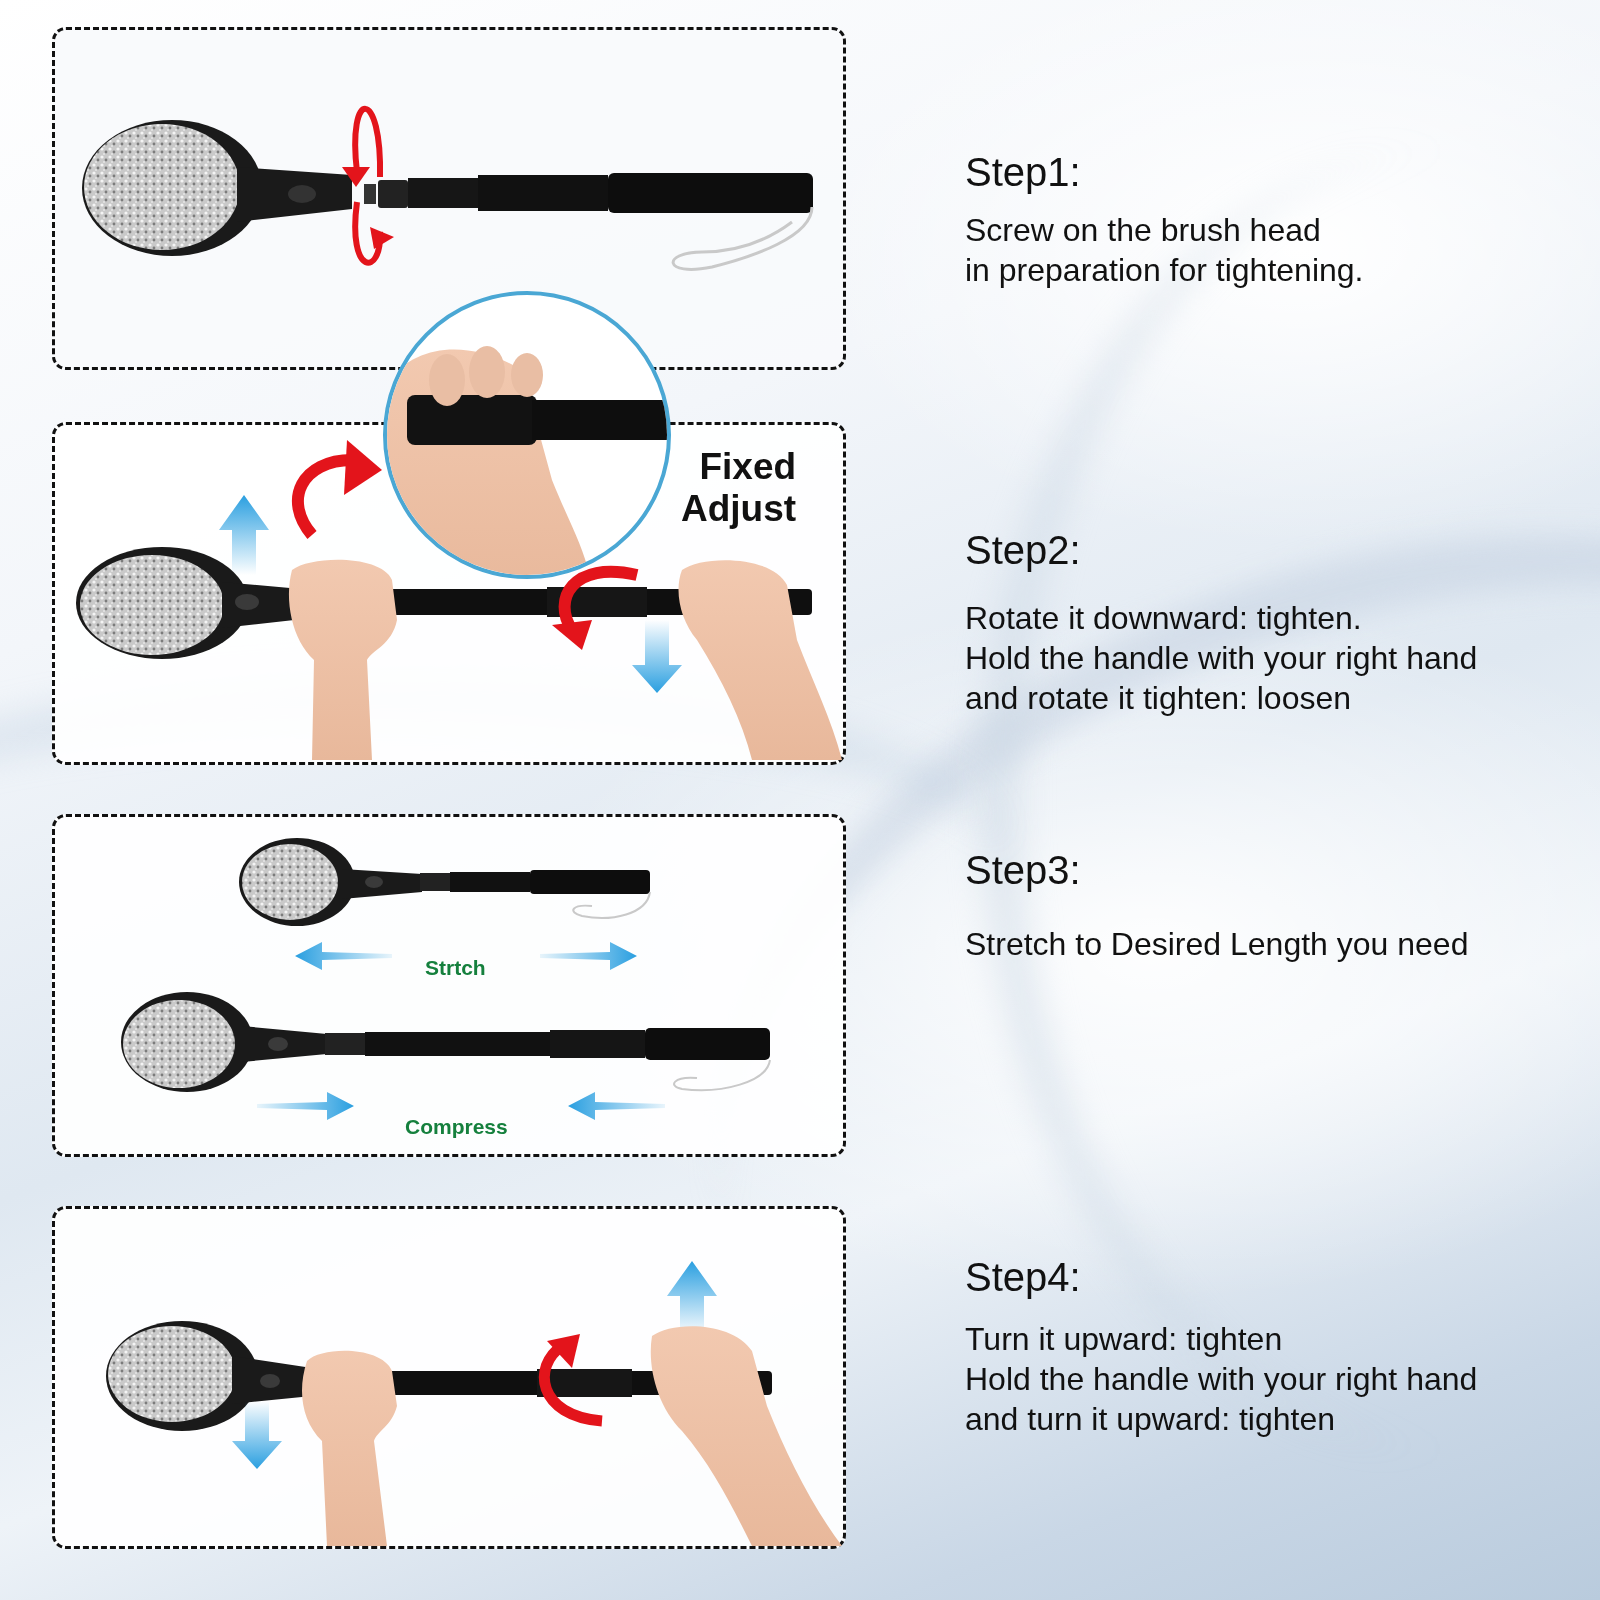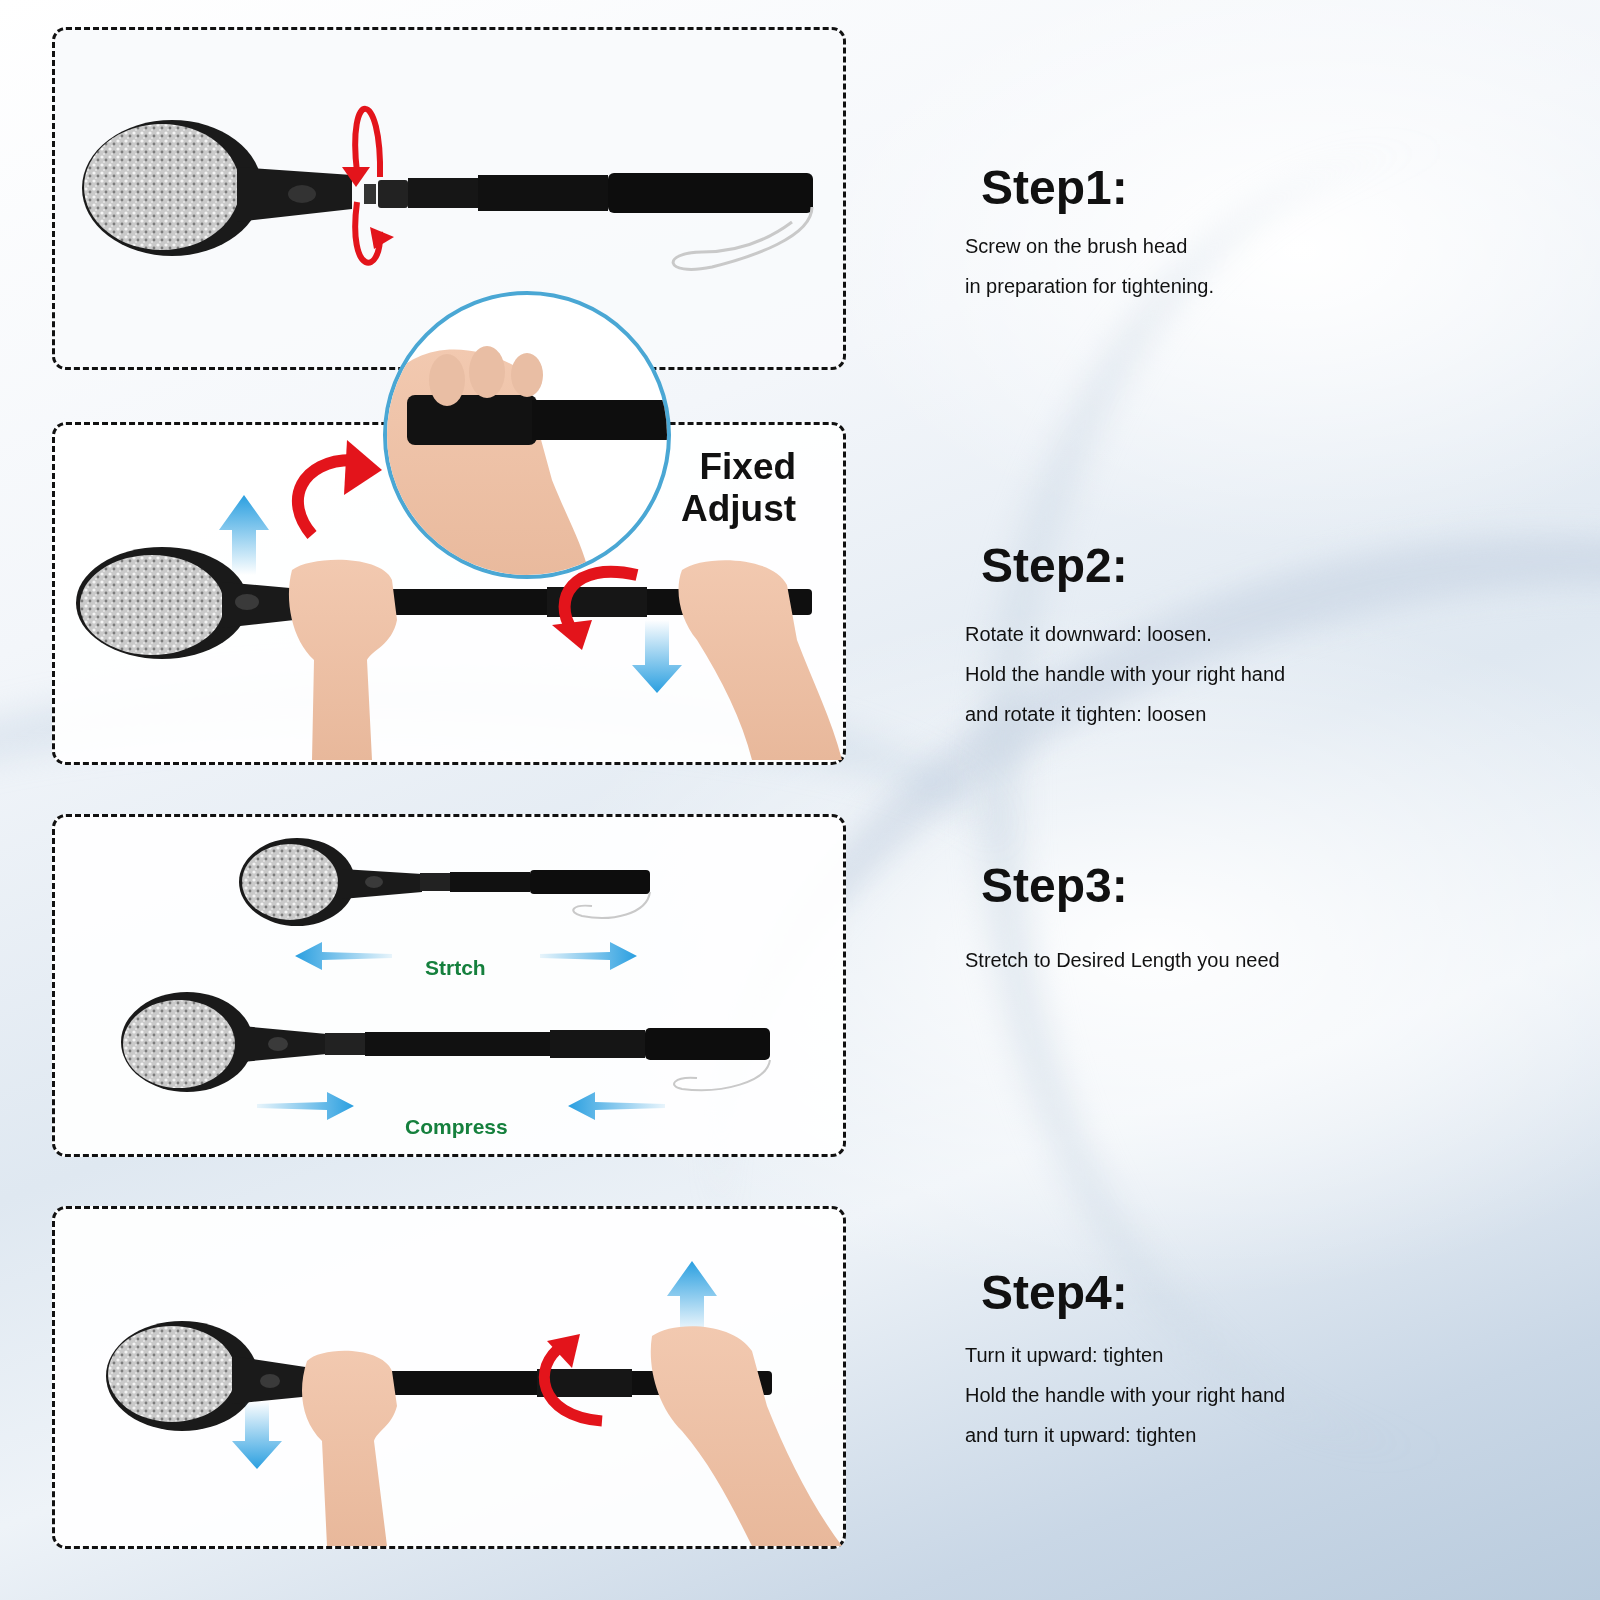--- a/index.html
+++ b/index.html
@@ -28,22 +28,22 @@
     background: rgba(255,255,255,0.92);
   }
   .p1 { top: 27px; background: rgba(248,250,252,0.9); }
   .p2 { top: 422px; }
   .p3 { top: 814px; }
   .p4 { top: 1206px; }
 
   .step {
     position: absolute; left: 965px; width: 620px;
   }
-  .step-title { font-weight: bold; font-size: 48px; line-height: 44px; margin: 16px; }
-  .step-text { font-size: 20px; line-height: 40px; margin-top: 16px; }
+  .step-title { font-weight: normal; font-size: 40px; line-height: 44px; margin: 0; }
+  .step-text { font-size: 32px; line-height: 40px; margin-top: 16px; }
   .step-text div { white-space: nowrap; }
 
   svg { position: absolute; overflow: visible; }
   .label {
     position: absolute; font-weight: bold; font-size: 21px; color: #15803d;
   }
   .fixed-label {
     position: absolute; left: 681px; top: 446px;
     font-weight: bold; font-size: 37px; line-height: 42px; color: #111; text-align: right;
   }
@@ -162,21 +162,21 @@
   </g>
 </svg>
 <div class="fixed-label">
   <div>Fixed</div>
   <div>Adjust</div>
 </div>
 
 <div class="step" style="top:528px">
   <h2 class="step-title">Step2:</h2>
   <div class="step-text" style="margin-top:26px">
-    <div>Rotate it downward: loosen.</div>
+    <div>Rotate it downward: tighten.</div>
     <div>Hold the handle with your right hand</div>
     <div>and rotate it tighten: loosen</div>
   </div>
 </div>
 
 <div class="panel p3"></div>
 <svg style="left:52px;top:814px" width="790" height="340">
   <g>
     <ellipse cx="245" cy="68" rx="58" ry="44" fill="#1a1a1a"></ellipse>
     <ellipse cx="238" cy="68" rx="48" ry="38" fill="url(#bristle)"></ellipse>

